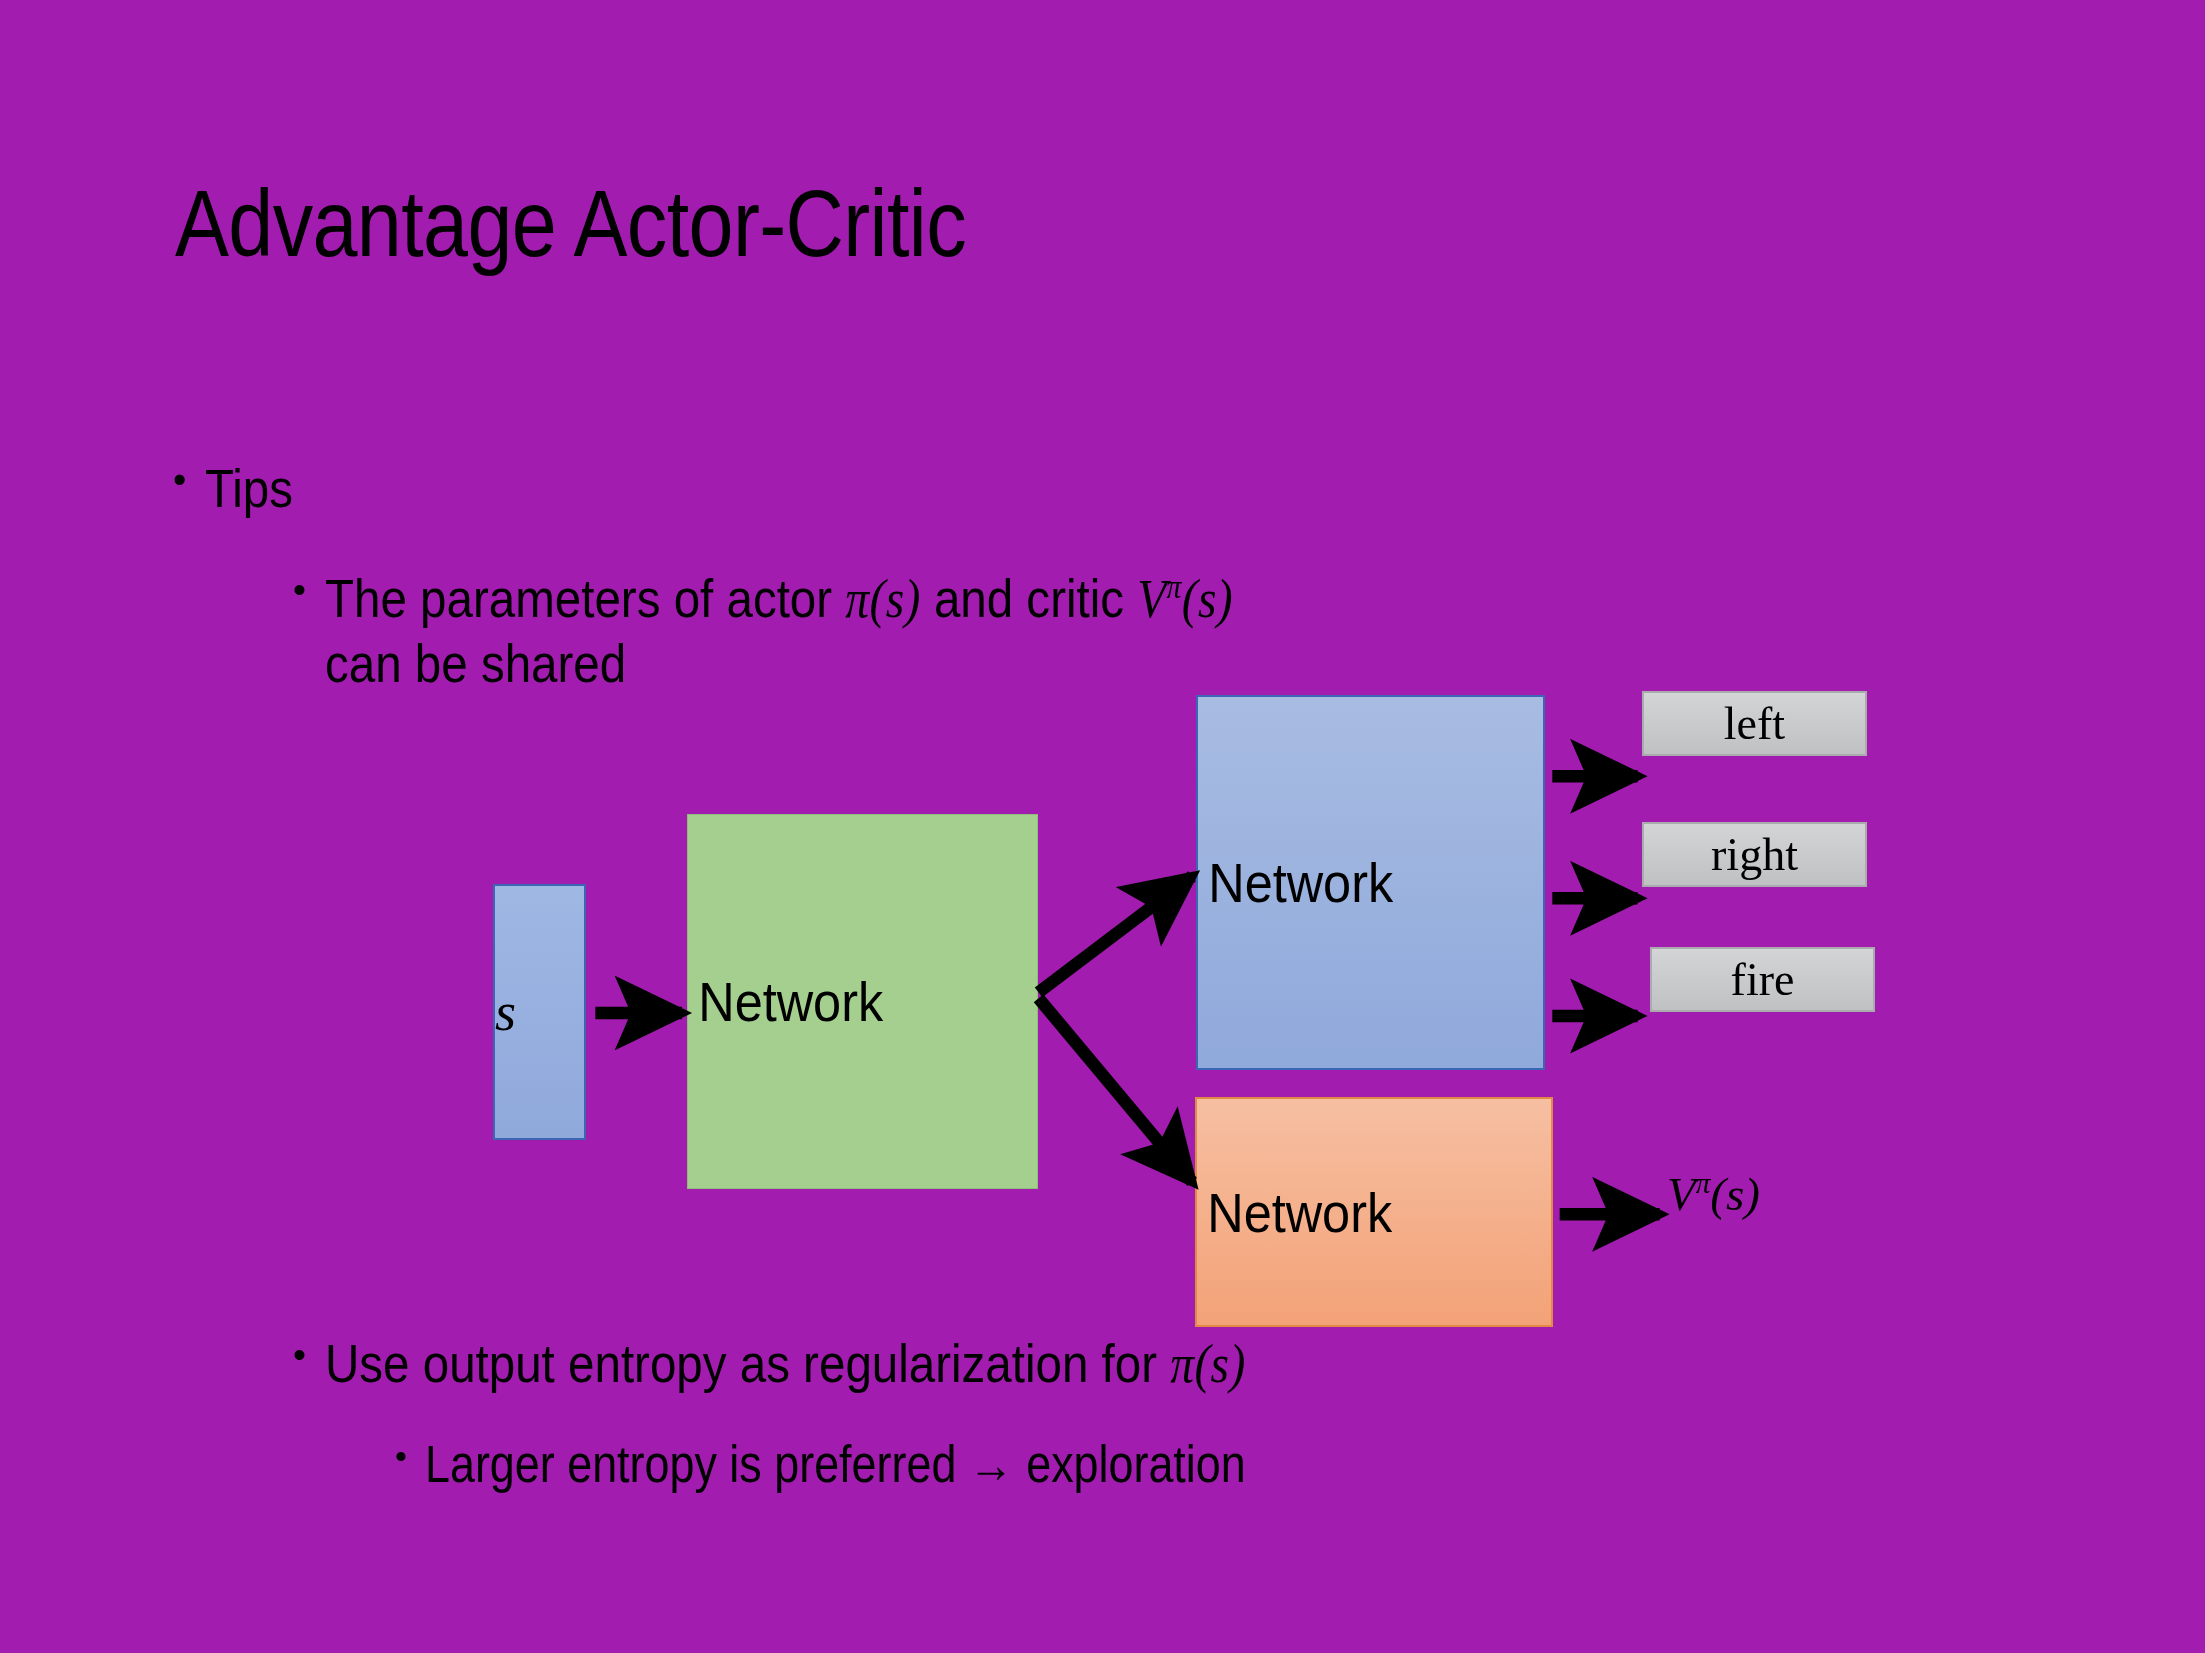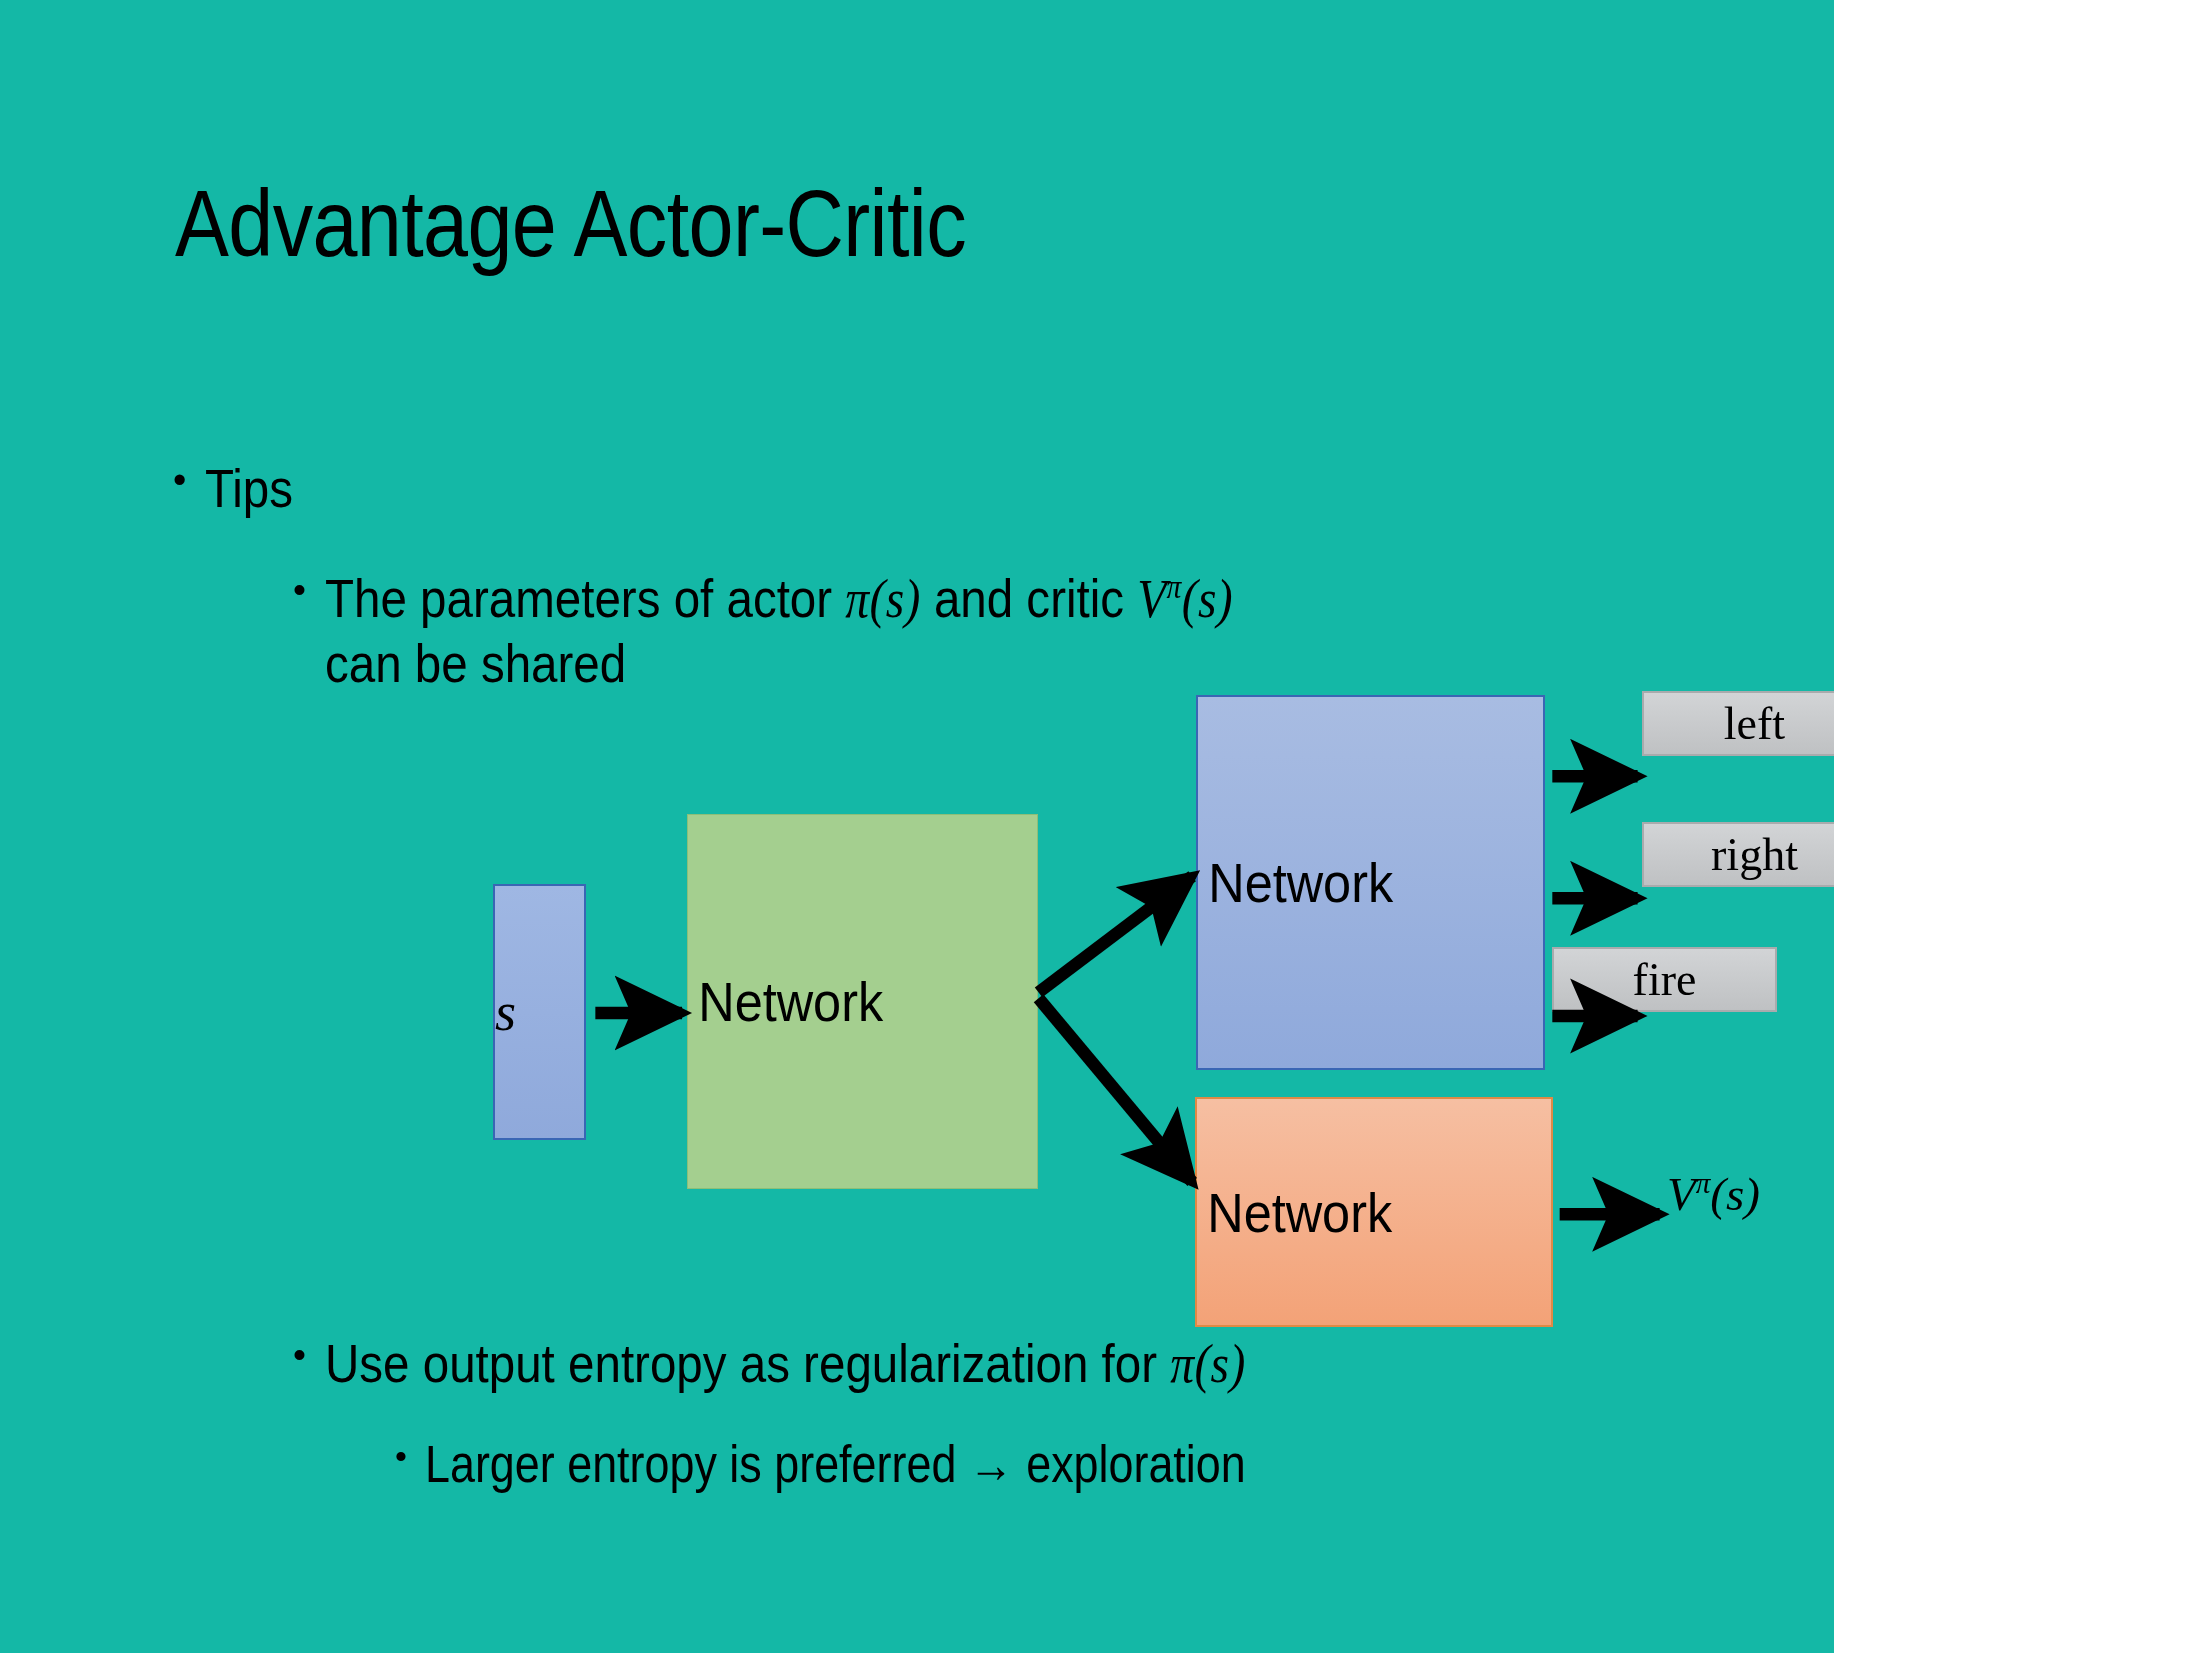--- a/index.html
+++ b/index.html
@@ -2,23 +2,23 @@
 <html style="font-size:11.8px"><head>
 <meta charset="utf-8">
 <style>
   html, body {
     margin: 0;
     padding: 0;
     background: #ffffff;
   }
   #slide {
     position: relative;
-    width: 1834px;
+    width: 2205px;
     height: 1654px;
-    background: #14b8a6;
+    background: #a21caf;
     overflow: hidden;
     font-family: "Liberation Sans", sans-serif;
     color: #000000;
   }
 
   
   #slide-title {
     position: absolute;
     left: 175px;
     top: 175px;
@@ -174,21 +174,21 @@
     background: linear-gradient(180deg, #D2D4D6 0%, #BFC1C3 100%);
     border: 2.2px solid #A9ABAD;
   }
   .gray-box-label {
     font-family: "Liberation Serif", serif;
     font-size: 46px;
     color: #000000;
   }
   #out-left  { left: 1642px; top: 691px;  width: 225px; height: 65px; }
   #out-right { left: 1642px; top: 822px; width: 225px; height: 65px; text-align: center; }
-  #out-fire  { left: 1552px; top: 947px; width: 225px; height: 65px; }
+  #out-fire  { left: 1650px; top: 947px; width: 225px; height: 65px; }
 
   
   #vpi-out {
     position: absolute;
     left: 1667px;
     top: 1167px;
     font-family: "Liberation Serif", serif;
     font-style: italic;
     font-size: 47px;
     white-space: nowrap;

